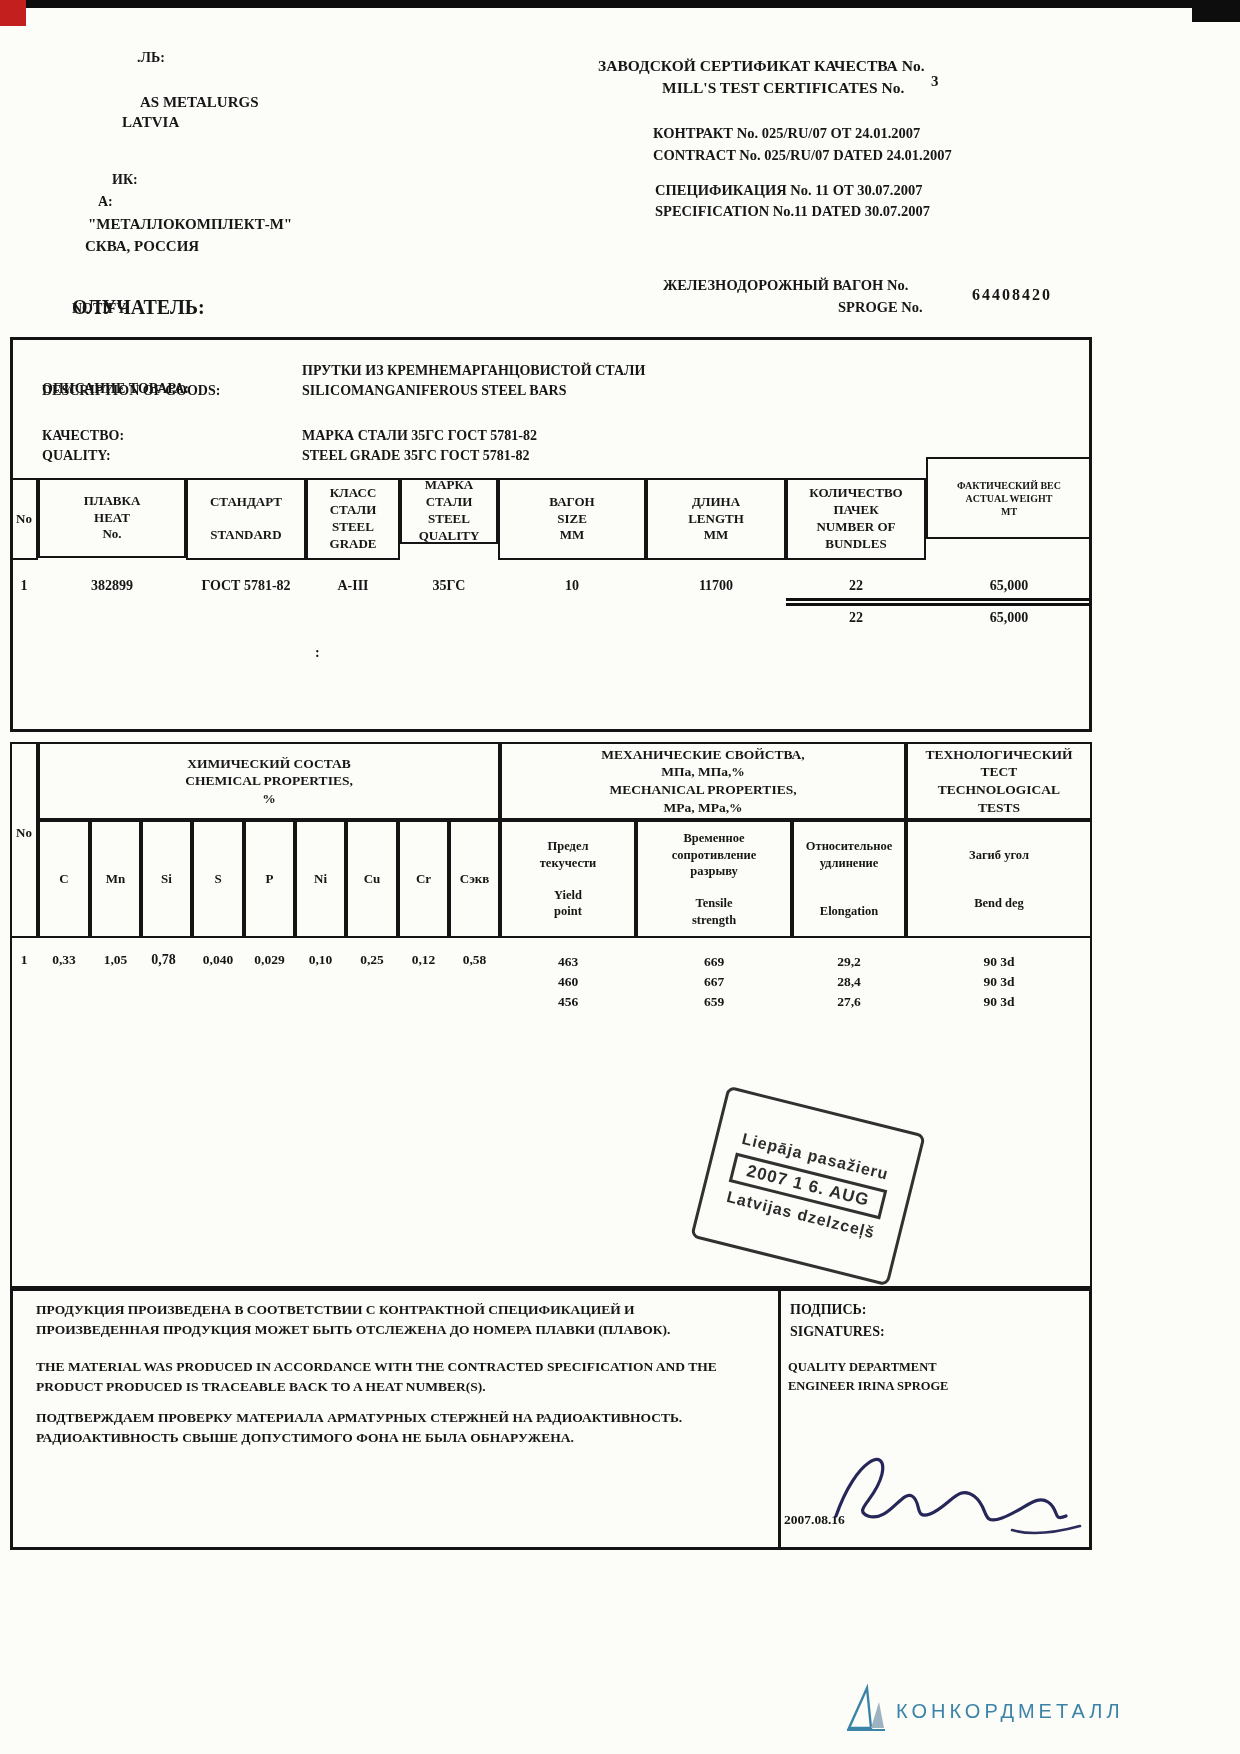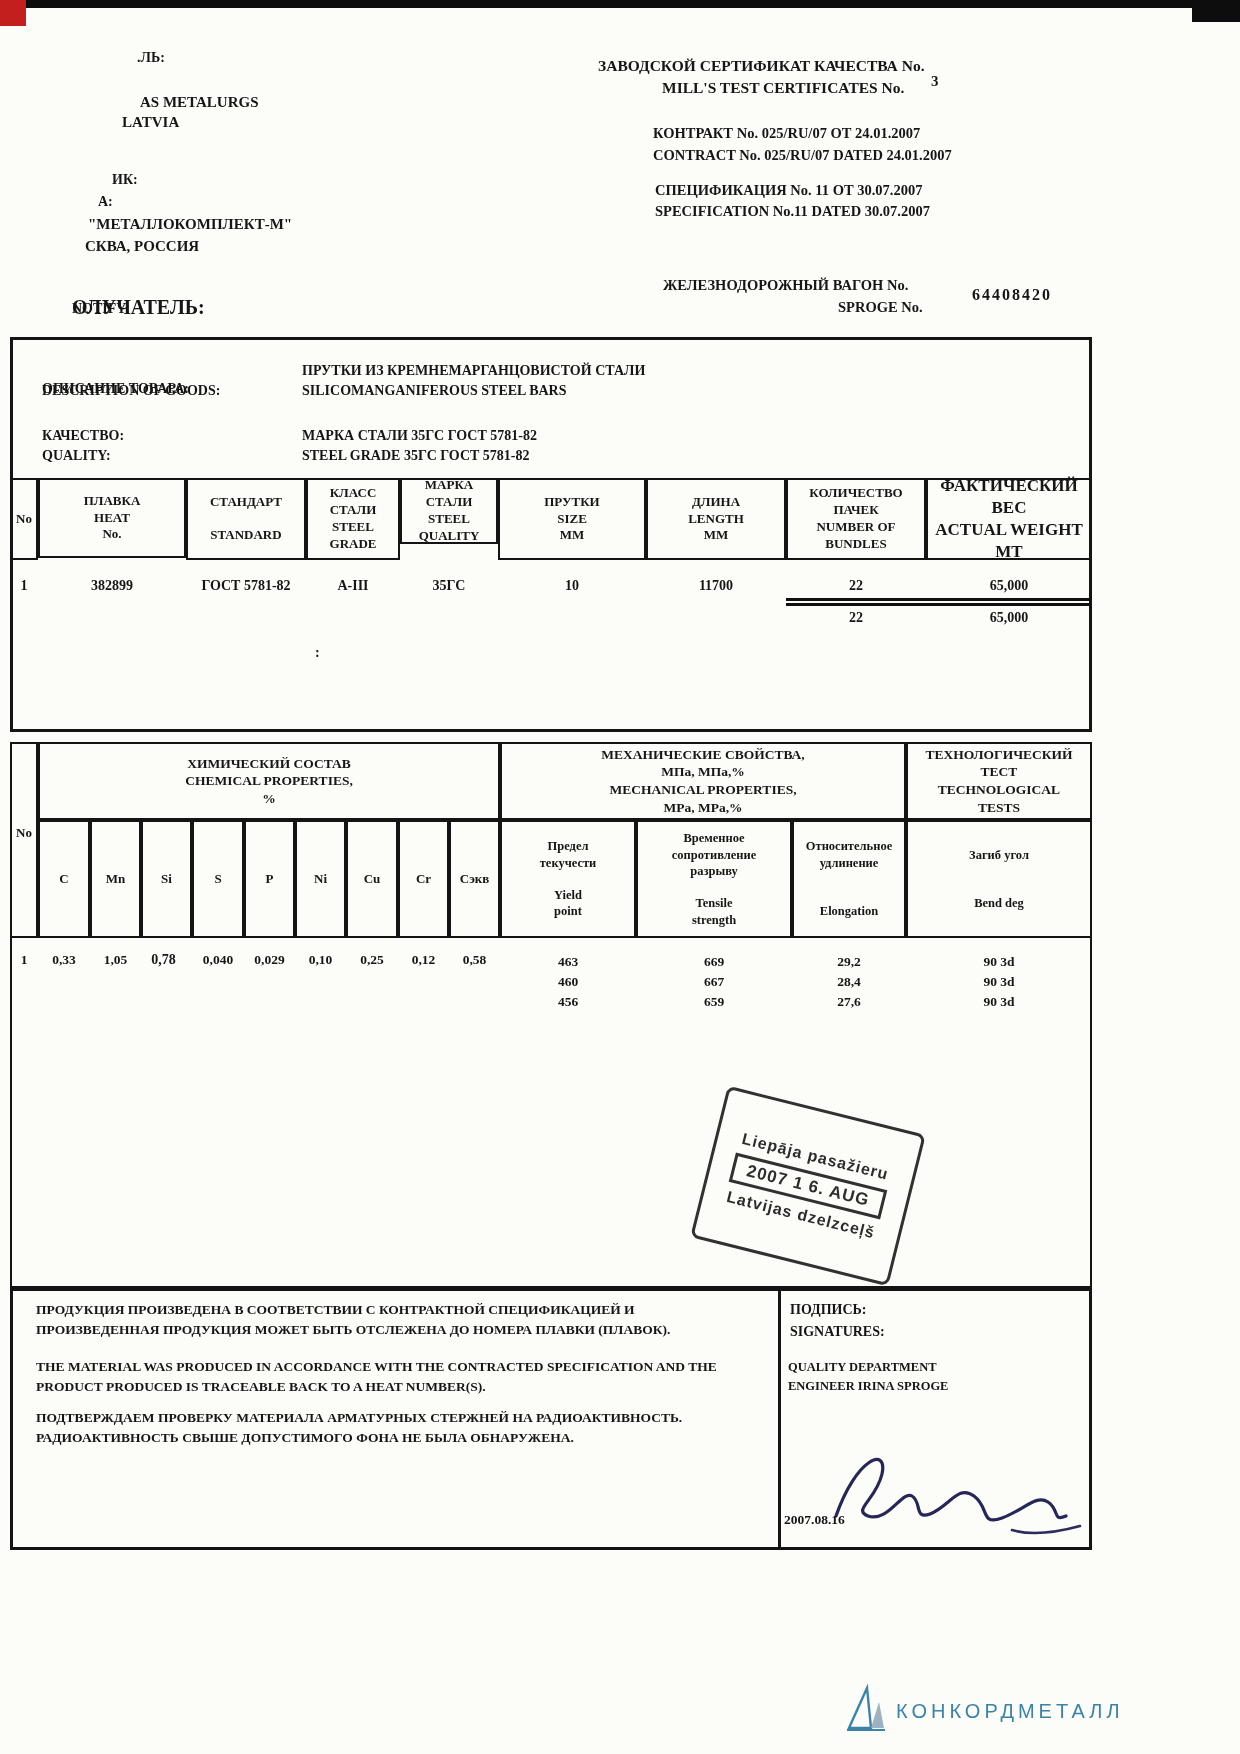--- a/index.html
+++ b/index.html
@@ -80,31 +80,31 @@
 
 STANDARD</div>
   <div class="cell" style="left:306px;top:478px;width:94px;height:82px;font-size:13px;">КЛАСС
 СТАЛИ
 STEEL
 GRADE</div>
   <div class="cell" style="left:400px;top:478px;width:98px;height:66px;font-size:13px;">МАРКА
 СТАЛИ
 STEEL
 QUALITY</div>
-  <div class="cell" style="left:498px;top:478px;width:148px;height:82px;font-size:13px;">ПРУТКИ
+  <div class="cell" style="left:498px;top:478px;width:148px;height:82px;font-size:13px;">ВАГОН
 SIZE
 ММ</div>
   <div class="cell" style="left:646px;top:478px;width:140px;height:82px;font-size:13px;">ДЛИНА
 LENGTH
 ММ</div>
   <div class="cell" style="left:786px;top:478px;width:140px;height:82px;font-size:13px;">КОЛИЧЕСТВО
 ПАЧЕК
 NUMBER OF
 BUNDLES</div>
-  <div class="cell" style="left:926px;top:478px;width:166px;height:82px;font-size:17px;">ФАКТИЧЕСКИЙ ВЕС
+  <div class="cell" style="left:926px;top:457px;width:166px;height:82px;font-size:10px;">ФАКТИЧЕСКИЙ ВЕС
 ACTUAL WEIGHT
 МТ</div>
 
   <div class="val" style="left:10px;top:578px;width:28px;">1</div>
   <div class="val" style="left:38px;top:578px;width:148px;">382899</div>
   <div class="val" style="left:186px;top:578px;width:120px;">ГОСТ 5781-82</div>
   <div class="val" style="left:306px;top:578px;width:94px;">А-III</div>
   <div class="val" style="left:400px;top:578px;width:98px;">35ГС</div>
   <div class="val" style="left:498px;top:578px;width:148px;">10</div>
   <div class="val" style="left:646px;top:578px;width:140px;">11700</div>

